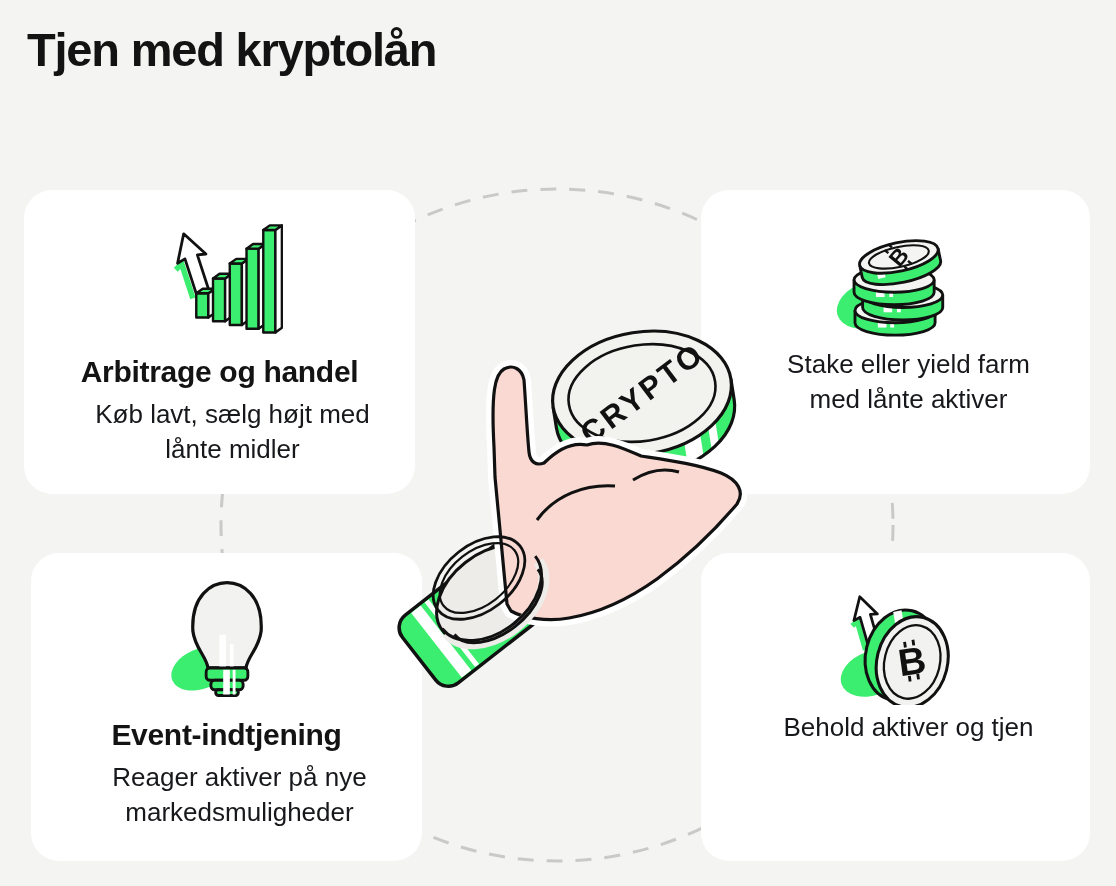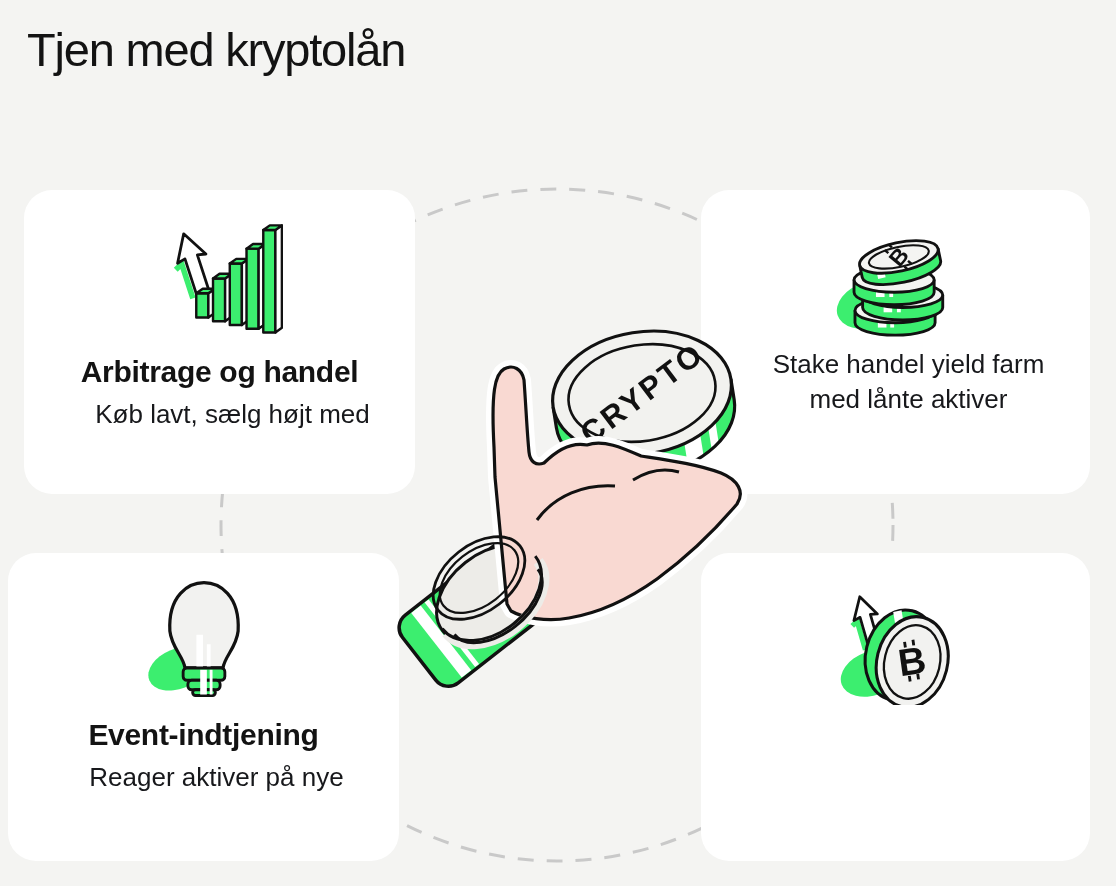--- a/index.html
+++ b/index.html
@@ -7,31 +7,31 @@
     width:1116px;height:886px;
     background:#f4f4f2;
     font-family:"Liberation Sans", sans-serif;
     position:relative;overflow:hidden;
     color:#131313;
   }
   .stage{position:absolute;inset:0;}
   .bg-circle{position:absolute;left:0;top:0;z-index:0;}
   .title{
     position:absolute;left:27px;top:22px;margin:0;
-    font-size:47px;font-weight:400;letter-spacing:-1.2px;color:#131313;
+    font-size:47px;font-weight:700;letter-spacing:-1.2px;color:#131313;
     z-index:1;
   }
   .card{
     position:absolute;background:#ffffff;border-radius:28px;
     display:flex;flex-direction:column;align-items:center;
     padding-top:24px;box-sizing:border-box;z-index:1;
   }
   .card-tl{left:24px;top:190px;width:391px;height:304px;}
   .card-tr{left:701px;top:190px;width:389px;height:304px;}
-  .card-bl{left:8px;top:553px;width:391px;height:308px;}
+  .card-bl{left:31px;top:553px;width:391px;height:308px;}
   .card-br{left:701px;top:553px;width:389px;height:308px;}
   .icon-box{
     height:126px;display:flex;align-items:center;justify-content:center;
   }
   .card-title{
     margin:14px 0 0 0;font-size:30px;font-weight:700;letter-spacing:-0.3px;
     line-height:36px;color:#131313;text-align:right;
   }
   .card-desc{
     margin:7px 0 0 0;font-size:26px;font-weight:400;line-height:35px;
@@ -76,20 +76,21 @@
           <polygon points="54,26 67,26 74,21 61,21" fill="#3cee6f"></polygon>
           <rect x="72" y="6" width="13" height="110" fill="#3cee6f"></rect>
           <polygon points="85,6 92,1 92,111 85,116" fill="#ffffff"></polygon>
           <polygon points="72,6 85,6 92,1 79,1" fill="#3cee6f"></polygon>
         </g>
       </svg>
     </div>
     <h2 class="card-title">Arbitrage og handel</h2>
     <p class="card-desc">
       <span class="line">Køb lavt, sælg højt med</span>
+      <span class="line">lånte midler</span>
     </p>
   </section>
 
   <section class="card card-tr">
     <div class="icon-box">
       <svg width="124" height="124" viewBox="0 0 130 130">
         <ellipse cx="0" cy="0" rx="36" ry="24" transform="translate(38,94) rotate(-18)" fill="#3cee6f"></ellipse>
 
         <g>
           <path d="M 22,100 L 22,113 A 42,13 0 0 0 106,113 L 106,100" fill="#3cee6f"></path>
@@ -120,21 +121,21 @@
           <ellipse cx="0" cy="0" rx="42" ry="15" fill="#f4f4f2" stroke="#111111" stroke-width="3"></ellipse>
           <ellipse cx="0" cy="0" rx="32" ry="10.5" fill="none" stroke="#111111" stroke-width="2.2"></ellipse>
           <g transform="rotate(-38)">
             <text x="0" y="8" font-size="24" font-weight="700" text-anchor="middle" fill="#111111">B</text>
             <path d="M -4,-16 V -11 M 3,-17 V -12 M -4,11 V 16 M 3,10 V 15" stroke="#111111" stroke-width="2.6"></path>
           </g>
         </g>
       </svg>
     </div>
     <p class="card-desc">
-      <span class="line">Stake handel yield farm</span>
+      <span class="line">Stake eller yield farm</span>
       <span class="line">med lånte aktiver</span>
     </p>
   </section>
 
   <section class="card card-bl">
     <div class="icon-box">
       <svg width="118" height="128" viewBox="0 0 120 135">
         <ellipse cx="0" cy="0" rx="32" ry="21" transform="translate(32,98) rotate(-22)" fill="#3cee6f"></ellipse>
         <path d="M 24,58 C 22,20 44,7 60,7 C 76,7 98,20 96,58 C 94,76 82,84 80,97 L 40,97 C 38,84 26,76 24,58 Z" fill="#f2f2f0" stroke="#111111" stroke-width="3.4" stroke-linejoin="round"></path>
         <rect x="52" y="62" width="7" height="34" fill="#ffffff"></rect>
@@ -144,20 +145,21 @@
           <rect x="43" y="110" width="34" height="10" rx="4" fill="#3cee6f" stroke="#111111" stroke-width="3"></rect>
           <rect x="48" y="120" width="24" height="6" rx="3" fill="#3cee6f" stroke="#111111" stroke-width="3"></rect>
           <rect x="56" y="99" width="7" height="26" fill="#ffffff"></rect>
           <rect x="66" y="99" width="3" height="26" fill="#ffffff"></rect>
         </g>
       </svg>
     </div>
     <h2 class="card-title">Event-indtjening</h2>
     <p class="card-desc">
       <span class="line">Reager aktiver på nye</span>
+      <span class="line">markedsmuligheder</span>
     </p>
   </section>
 
   <section class="card card-br">
     <div class="icon-box">
       <svg width="124" height="129" viewBox="0 0 130 135">
         <g transform="translate(28,28) rotate(-16) scale(0.8)">
           <polyline points="-11,61 -11,22 -19,26" fill="none" stroke="#3cee6f" stroke-width="7"></polyline>
           <polygon points="-6,62 -6,18 -15,20 1,-8 17,20 8,18 8,62" fill="#ffffff" stroke="#111111" stroke-width="3.6" stroke-linejoin="round"></polygon>
         </g>
@@ -168,20 +170,21 @@
           <ellipse cx="0" cy="0" rx="37" ry="48" fill="#f2f2f0" stroke="#111111" stroke-width="3.2"></ellipse>
           <ellipse cx="0" cy="0" rx="29" ry="39" fill="none" stroke="#111111" stroke-width="2.4"></ellipse>
           <g transform="rotate(-22)">
             <text x="0" y="13" font-size="40" font-weight="700" text-anchor="middle" fill="#111111">B</text>
             <path d="M -5,-22 V -16 M 4,-23 V -17 M -5,14 V 20 M 4,13 V 19" stroke="#111111" stroke-width="3"></path>
           </g>
         </g>
       </svg>
     </div>
     <p class="card-desc">
+      <span class="line">Behold aktiver og tjen</span>
     </p>
   </section>
 
   <svg class="hand-illustration" width="400" height="370" viewBox="0 0 400 370">
 
     <g transform="translate(85,298) rotate(-38)">
       <rect x="-78" y="-42" width="156" height="86" rx="16" fill="#3cee6f" stroke="#111111" stroke-width="3.5"></rect>
       <rect x="-56" y="-40" width="12" height="82" fill="#ffffff"></rect>
       <rect x="-39" y="-40" width="5" height="82" fill="#ffffff"></rect>
       <g transform="translate(16,14) rotate(22)">

